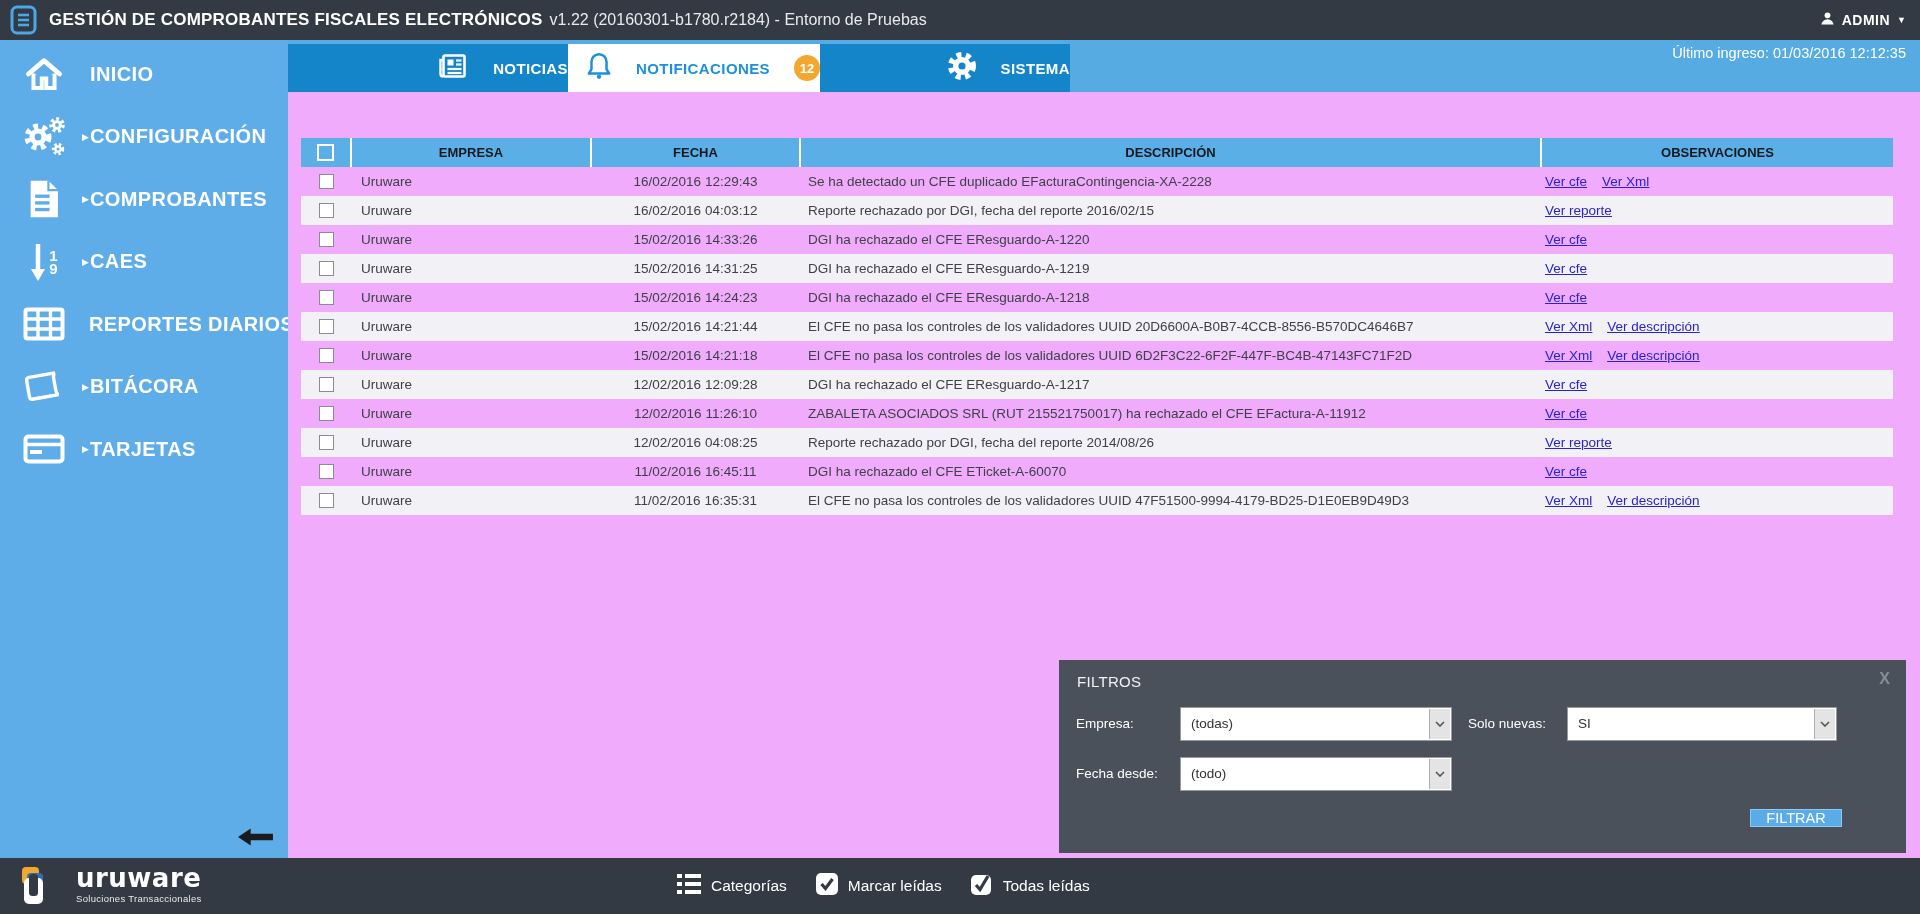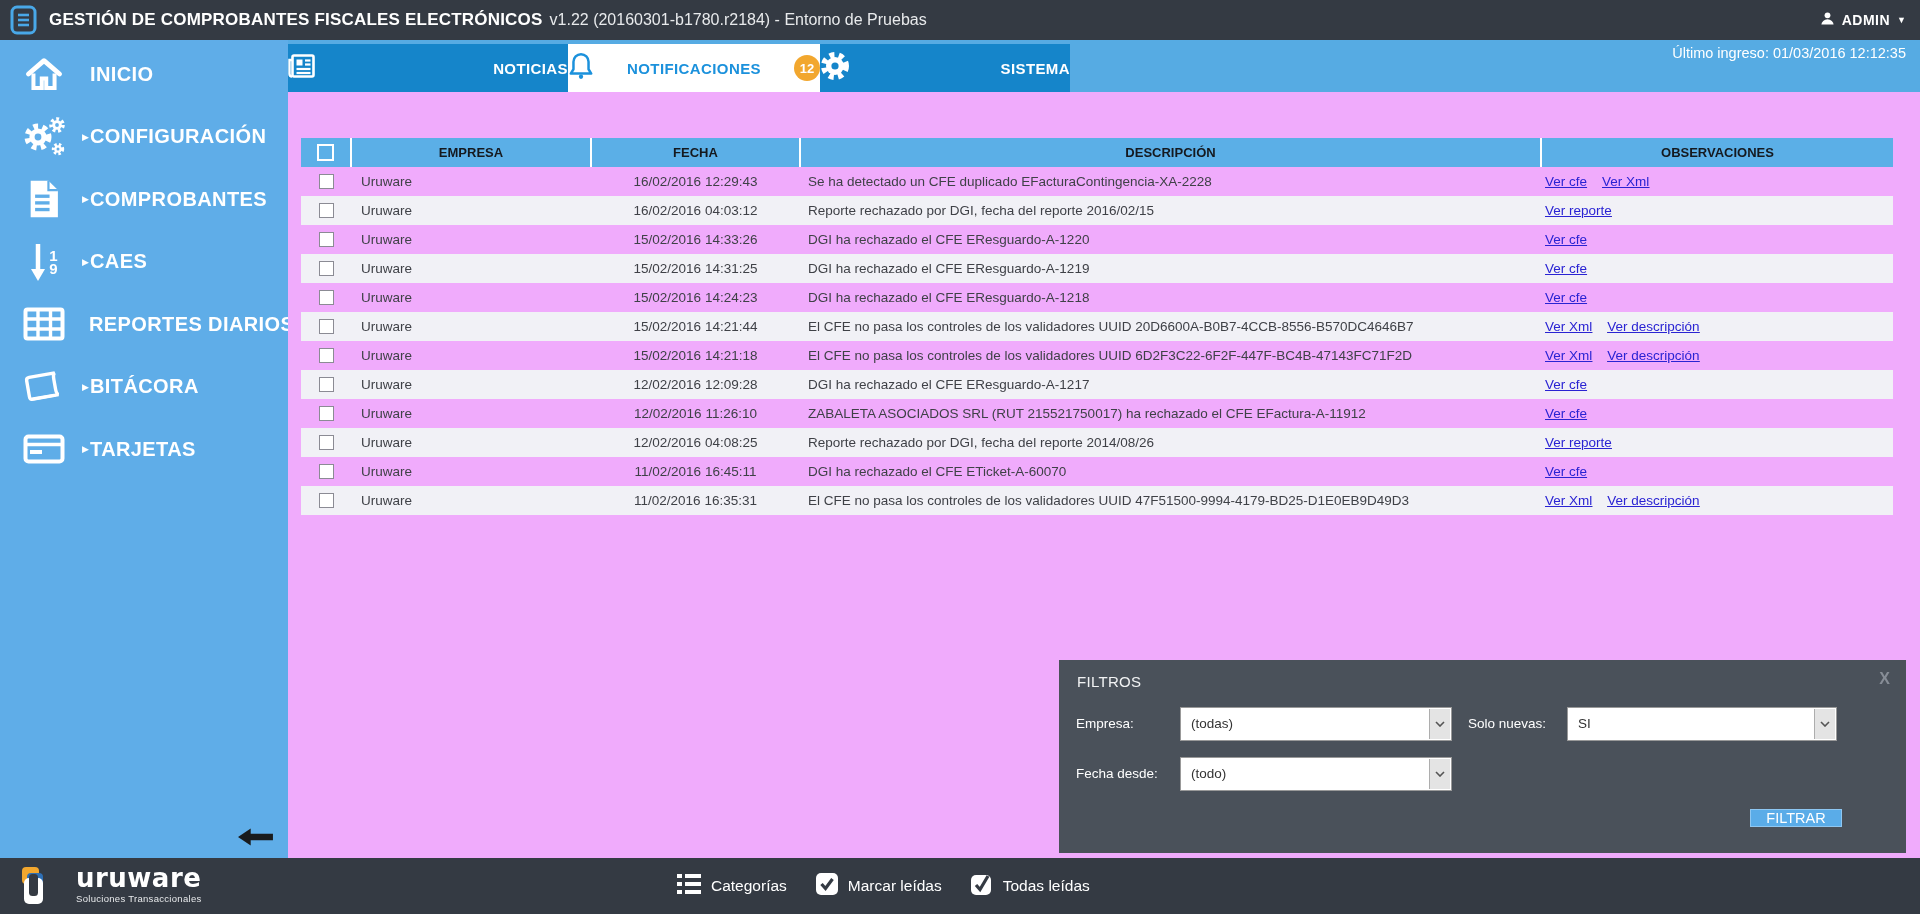--- a/index.html
+++ b/index.html
@@ -32,21 +32,21 @@
   .collapse-arrow { position:absolute; left:238px; top:788px; width:36px; height:22px; cursor:pointer; }
 
   
   .caes-ic { display:flex; align-items:center; gap:3px; }
   .caes-nums { display:flex; flex-direction:column; line-height:13px;
                font-size:15px; font-weight:bold; color:#fff; }
 
   
   .tabstrip { position:absolute; left:288px; top:40px; width:1632px; height:52px;
               background:#56abe3; display:flex; align-items:flex-end; }
-  .tab { height:48px; display:flex; align-items:center; justify-content:space-between;
+  .tab { height:48px; display:flex; align-items:center; justify-content:flex-end;
          gap:24px; cursor:pointer; background:#1585ca; color:#fff; }
   .tab-noticias { width:280px; }
   .tab-notificaciones { width:252px; background:#fff; color:#1b91dc; }
   .tab-sistema { width:250px; }
   .tab-label { font-size:15px; font-weight:bold; letter-spacing:.4px; }
   .badge { width:26px; height:26px; border-radius:50%; background:#f2a72e; color:#fff;
            font-size:13px; font-weight:bold; display:flex; align-items:center;
            justify-content:center; }
   .last-login { position:absolute; right:14px; top:5px; color:#fff; font-size:14.5px; }
 

